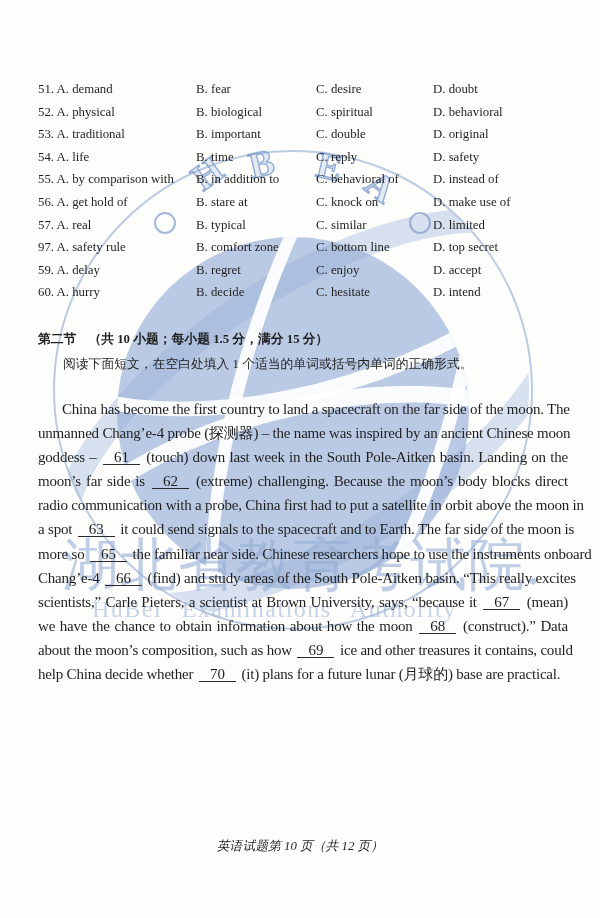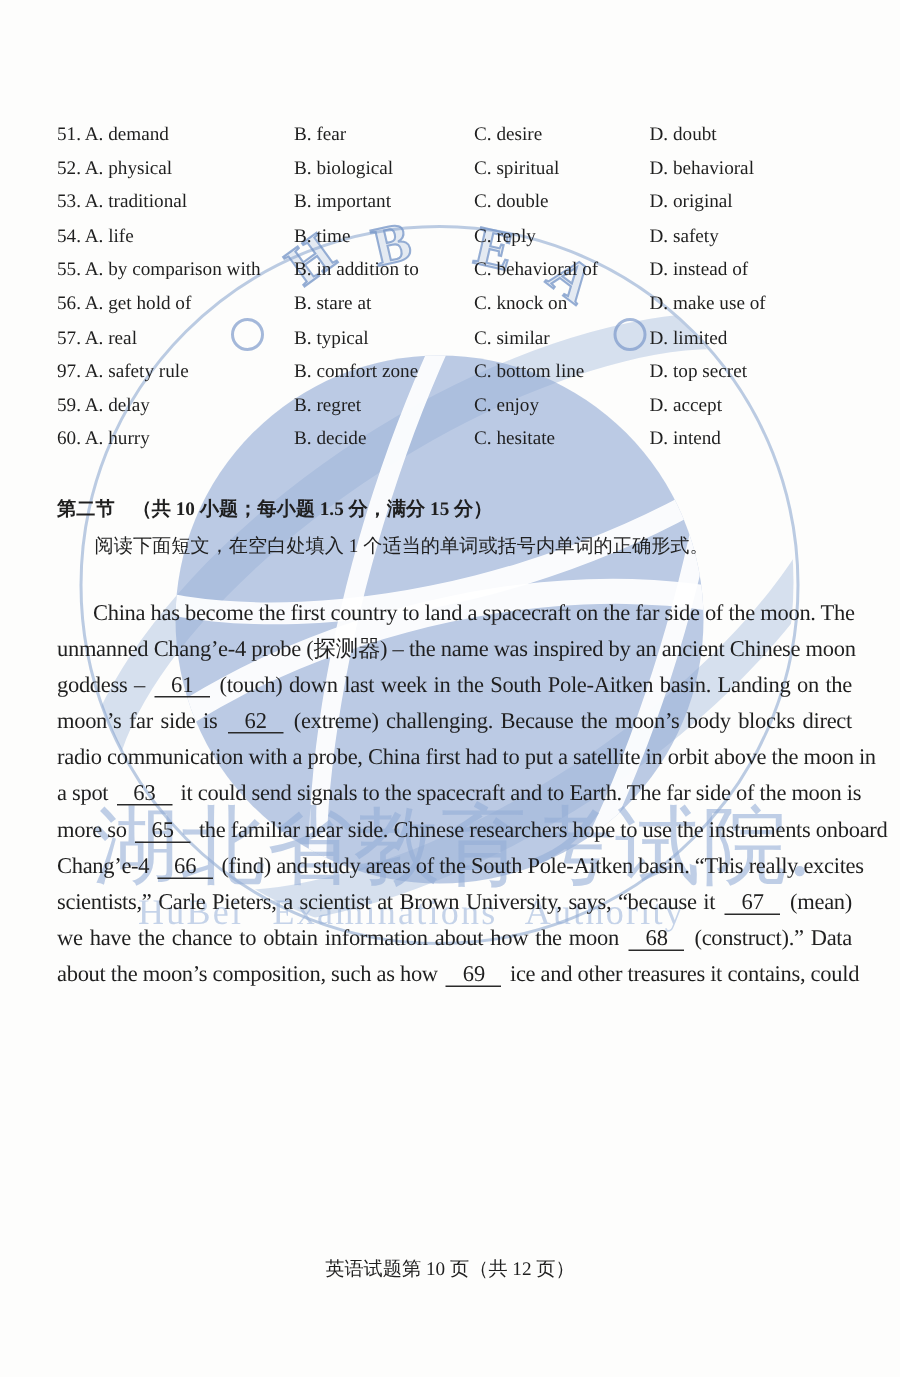--- a/index.html
+++ b/index.html
@@ -104,21 +104,21 @@
   .pline.last{text-align-last:left;}
   .blank{
     display:inline-block;min-width:13px;
     padding:0 11px;margin:0 2px;
     border-bottom:1.2px solid #2a2a2a;
     text-align:center;line-height:14px;
     letter-spacing:0;
   }
   #footer{
     position:absolute;left:0;top:838px;width:600px;
-    text-align:center;font-size:12.8px;
+    text-align:center;font-size:12.8px;font-style:italic;
   }
 </style>
 </head>
 <body>
 
 <div id="page">
 
   <div class="wm">
     <div class="seal-clip">
       <div class="orbit"></div>
@@ -218,18 +218,19 @@
         <div class="pline">unmanned Chang’e-4 probe (探测器) – the name was inspired by an ancient Chinese moon</div>
         <div class="pline">goddess – <span class="blank">61</span> (touch) down last week in the South Pole-Aitken basin. Landing on the</div>
         <div class="pline">moon’s far side is <span class="blank">62</span> (extreme) challenging. Because the moon’s body blocks direct</div>
         <div class="pline">radio communication with a probe, China first had to put a satellite in orbit above the moon in</div>
         <div class="pline">a spot <span class="blank">63</span> it could send signals to the spacecraft and to Earth. The far side of the moon is</div>
         <div class="pline">more so <span class="blank">65</span> the familiar near side. Chinese researchers hope to use the instruments onboard</div>
         <div class="pline">Chang’e-4 <span class="blank">66</span> (find) and study areas of the South Pole-Aitken basin. “This really excites</div>
         <div class="pline">scientists,” Carle Pieters, a scientist at Brown University, says, “because it <span class="blank">67</span> (mean)</div>
         <div class="pline">we have the chance to obtain information about how the moon <span class="blank">68</span> (construct).” Data</div>
         <div class="pline">about the moon’s composition, such as how <span class="blank">69</span> ice and other treasures it contains, could</div>
+        <div class="pline last">help China decide whether <span class="blank">70</span> (it) plans for a future lunar (月球的) base are practical.</div>
       </div>
 
     <div id="footer">英语试题第 10 页（共 12 页）</div>
 
   </div>
 </div>
 
 </body></html>

